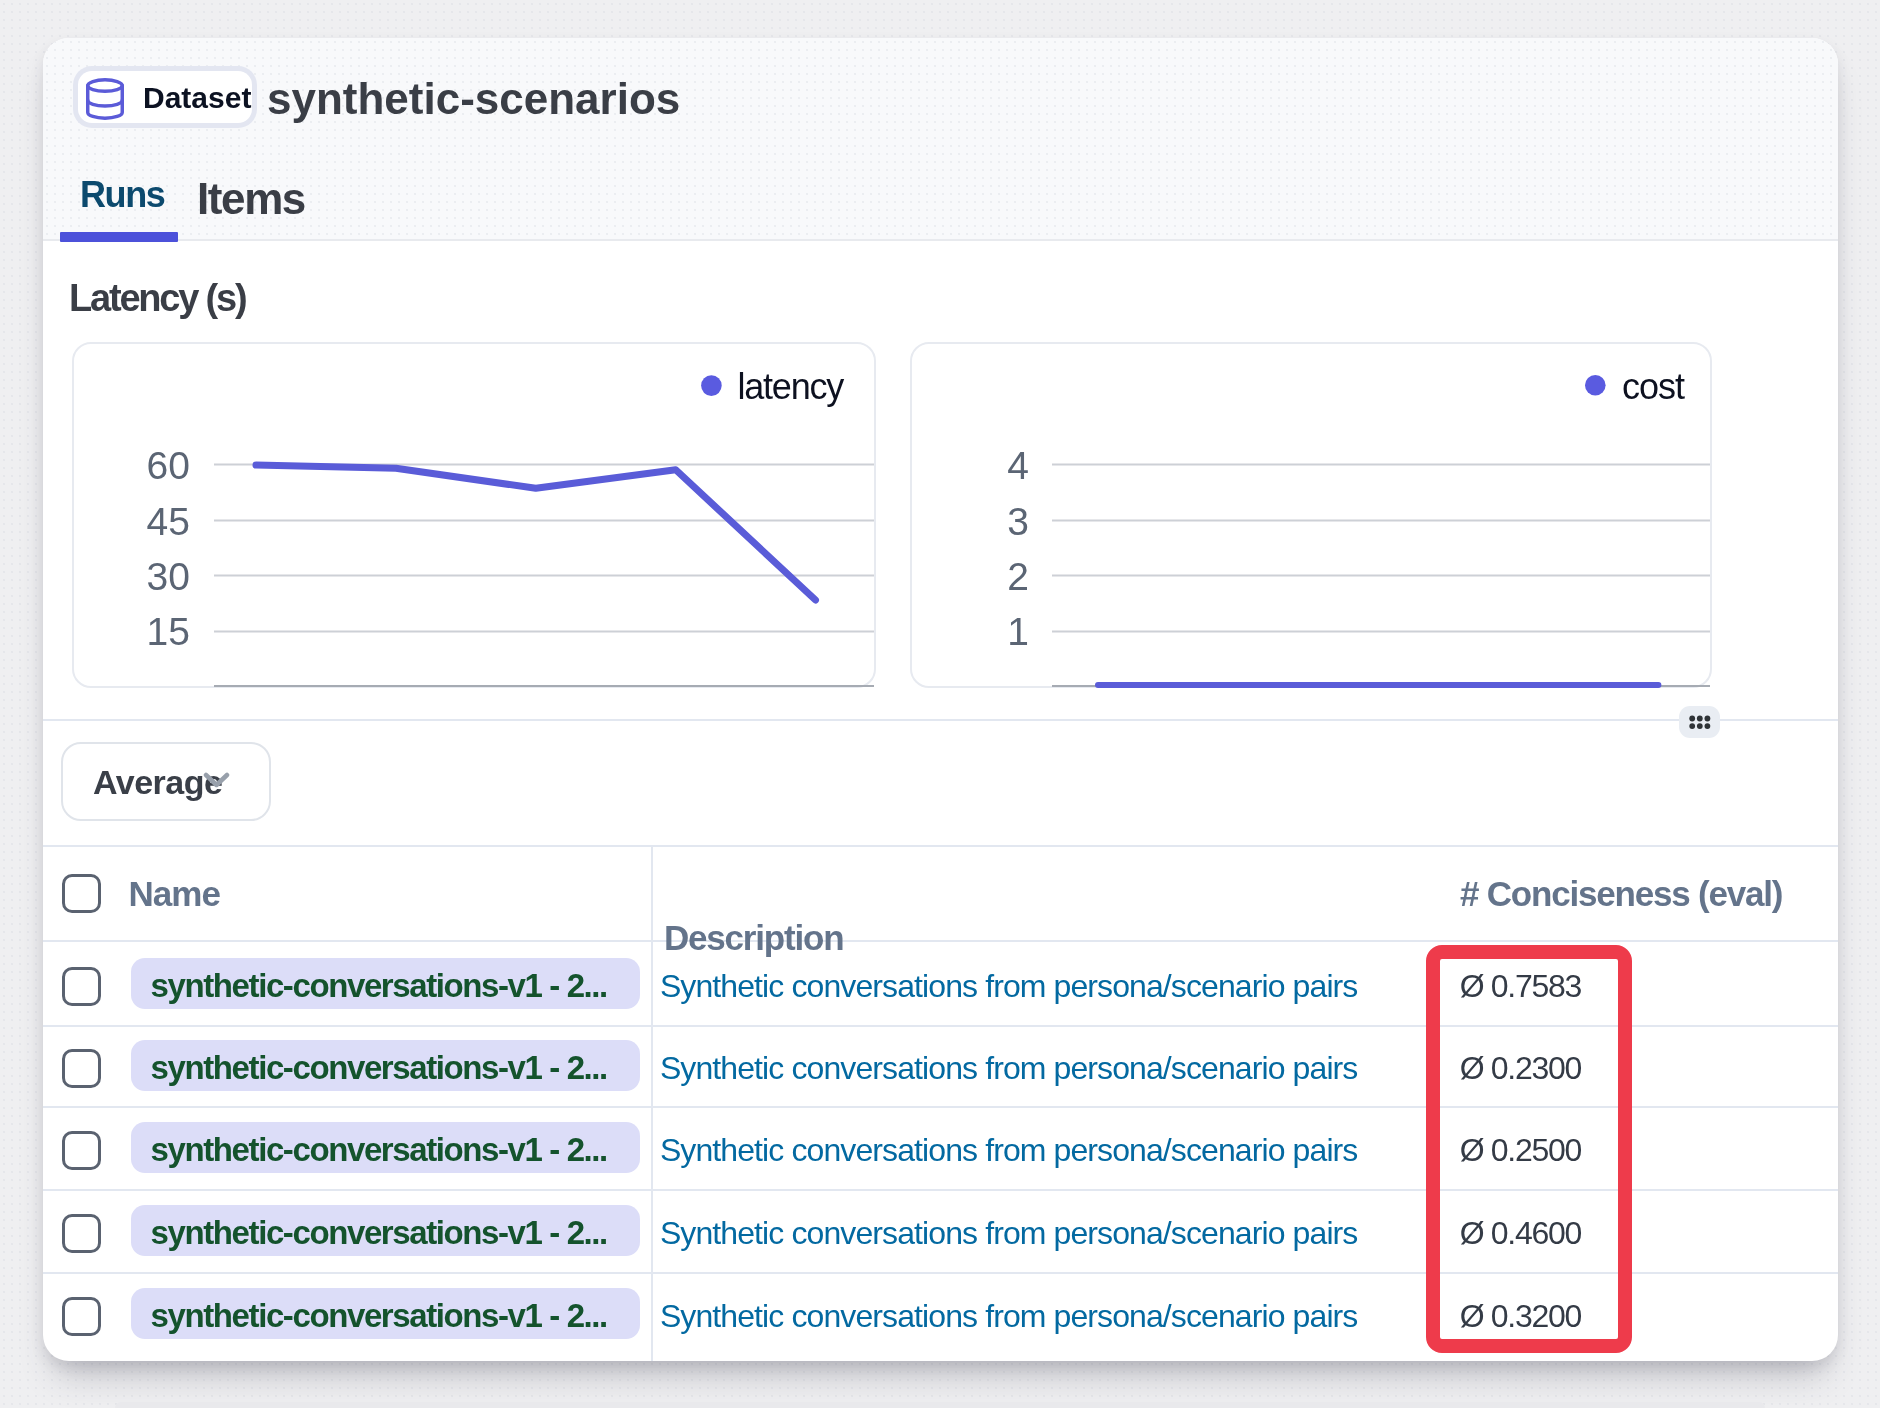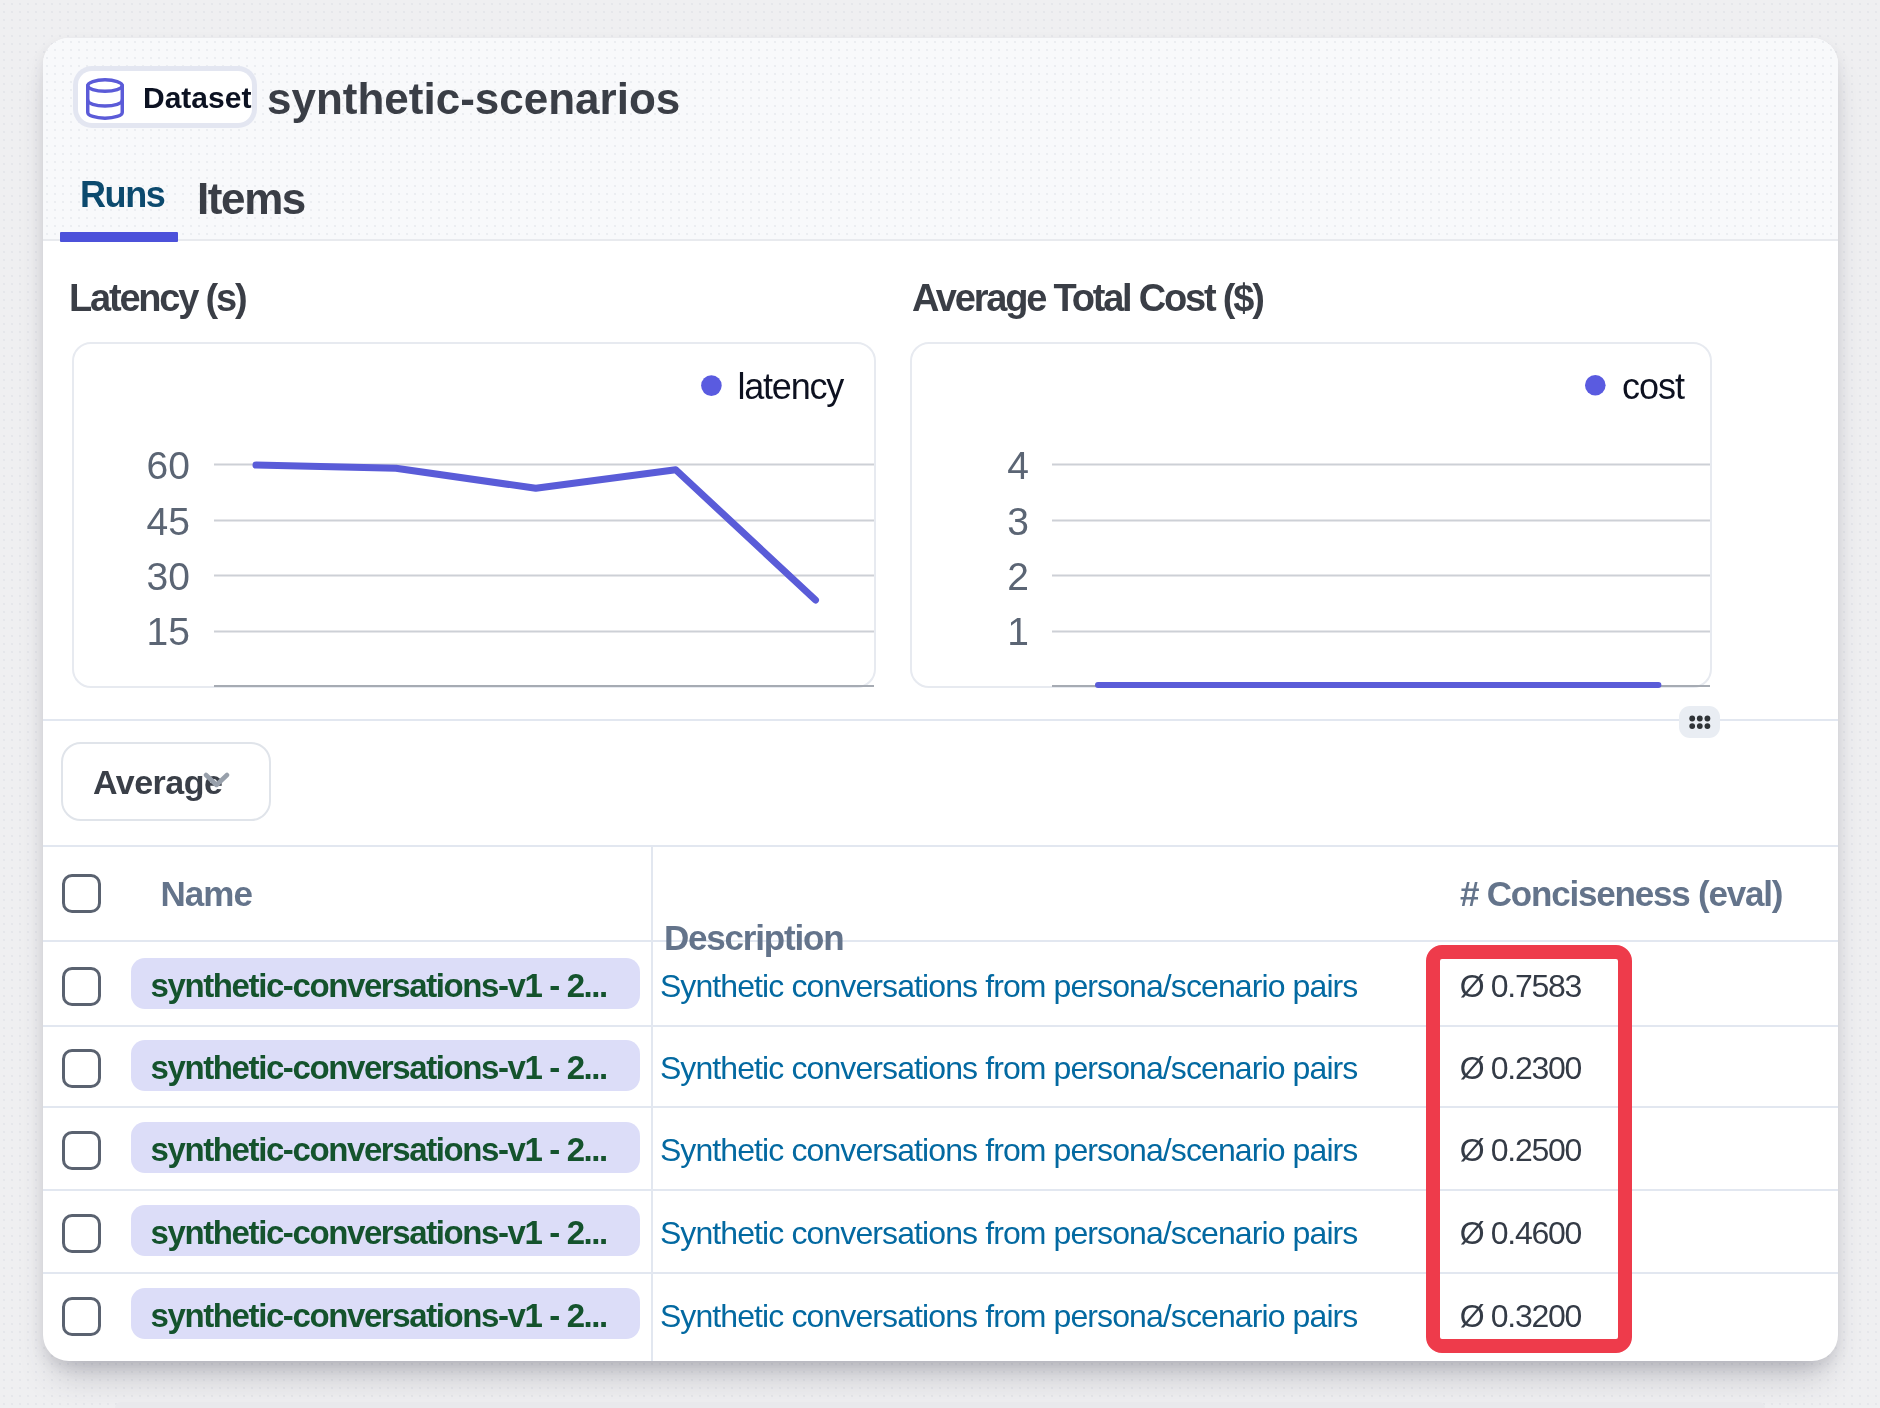--- a/index.html
+++ b/index.html
@@ -32,21 +32,20 @@
     <path d="M3 5V19A9 3 0 0 0 21 19V5"></path>
     <path d="M3 12.7A9 3 0 0 0 21 12.7"></path>
   </svg>
   <span class="txt" style="left:92px;top:44.5px;font-size:30px;font-weight:700;color:#0c1222;margin-left:8px;">Dataset</span>
   <span class="txt" style="left:224px;top:38.5px;font-size:44px;font-weight:700;color:#3a3e46;letter-spacing:0px;">synthetic-scenarios</span>
   <span class="txt" style="left:37px;top:139px;font-size:36px;font-weight:700;color:#0c4a6e;letter-spacing:-1.4px;">Runs</span>
   <span class="txt" style="left:154px;top:139px;font-size:44px;font-weight:700;color:#3a3e46;letter-spacing:-1.4px;">Items</span>
   <div id="underline" class="abs"></div>
 
   <span class="txt" style="left:26px;top:241px;font-size:38px;font-weight:700;color:#3a3e46;letter-spacing:-2.2px;">Latency (s)</span>
-  <span class="txt" style="left:869px;top:241px;font-size:38px;font-weight:700;color:#3a3e46;letter-spacing:-2.2px;">Average Total Cost ($)</span>
 
   <svg class="abs" style="left:29px;top:304px;" width="804" height="346" viewBox="0 0 804 346">
     <rect x="1" y="1" width="802" height="344" rx="18" fill="#ffffff" stroke="#e7eaf0" stroke-width="2"></rect>
     <g stroke="#cdd0d6" stroke-width="2">
       <line x1="142" y1="122.6" x2="802" y2="122.6"></line>
       <line x1="142" y1="178.5" x2="802" y2="178.5"></line>
       <line x1="142" y1="233.5" x2="802" y2="233.5"></line>
       <line x1="142" y1="289.4" x2="802" y2="289.4"></line>
     </g>
     <line x1="142" y1="344" x2="802" y2="344" stroke="#a6abb3" stroke-width="2"></line>
@@ -98,21 +97,21 @@
   <span class="txt" style="left:50px;top:727px;font-size:34px;font-weight:700;color:#3a3f48;letter-spacing:-0.5px;">Average</span>
   <svg class="abs" style="left:160px;top:733px;" width="28" height="18" viewBox="0 0 28 18" fill="none" stroke="#98a0ab" stroke-width="4.5" stroke-linecap="round" stroke-linejoin="round">
     <polyline points="3,4 13.5,14 24,4"></polyline>
   </svg>
 
   <div class="hline" style="top:807px;"></div>
   <div class="hline" style="top:901.5px;"></div>
   <div class="abs" style="left:608px;top:807px;width:2px;height:516px;background:#e2e7f0;"></div>
 
   <div class="cb" style="left:19px;top:836px;"></div>
-  <span class="txt" style="left:85.6px;top:838px;font-size:35px;font-weight:700;color:#64748b;letter-spacing:-1px;margin-left:32px;">Name</span>
+  <span class="txt" style="left:85.6px;top:838px;font-size:35px;font-weight:700;color:#64748b;letter-spacing:-1px;">Name</span>
   <span class="txt" style="left:621px;top:838px;font-size:35px;font-weight:700;color:#64748b;letter-spacing:-1.2px;margin-top:44px;">Description</span>
   <span class="txt" style="left:1417px;top:838px;font-size:35px;font-weight:700;color:#64748b;letter-spacing:-1.2px;">#&nbsp;Conciseness (eval)</span>
 
   <div class="hline" style="top:986.5px;"></div>
   <div class="hline" style="top:1068px;"></div>
   <div class="hline" style="top:1150.6px;"></div>
   <div class="hline" style="top:1233.8px;"></div>
 
   <div class="cb" style="left:19px;top:928.5px;"></div>
   <div class="cb" style="left:19px;top:1010.8px;"></div>

